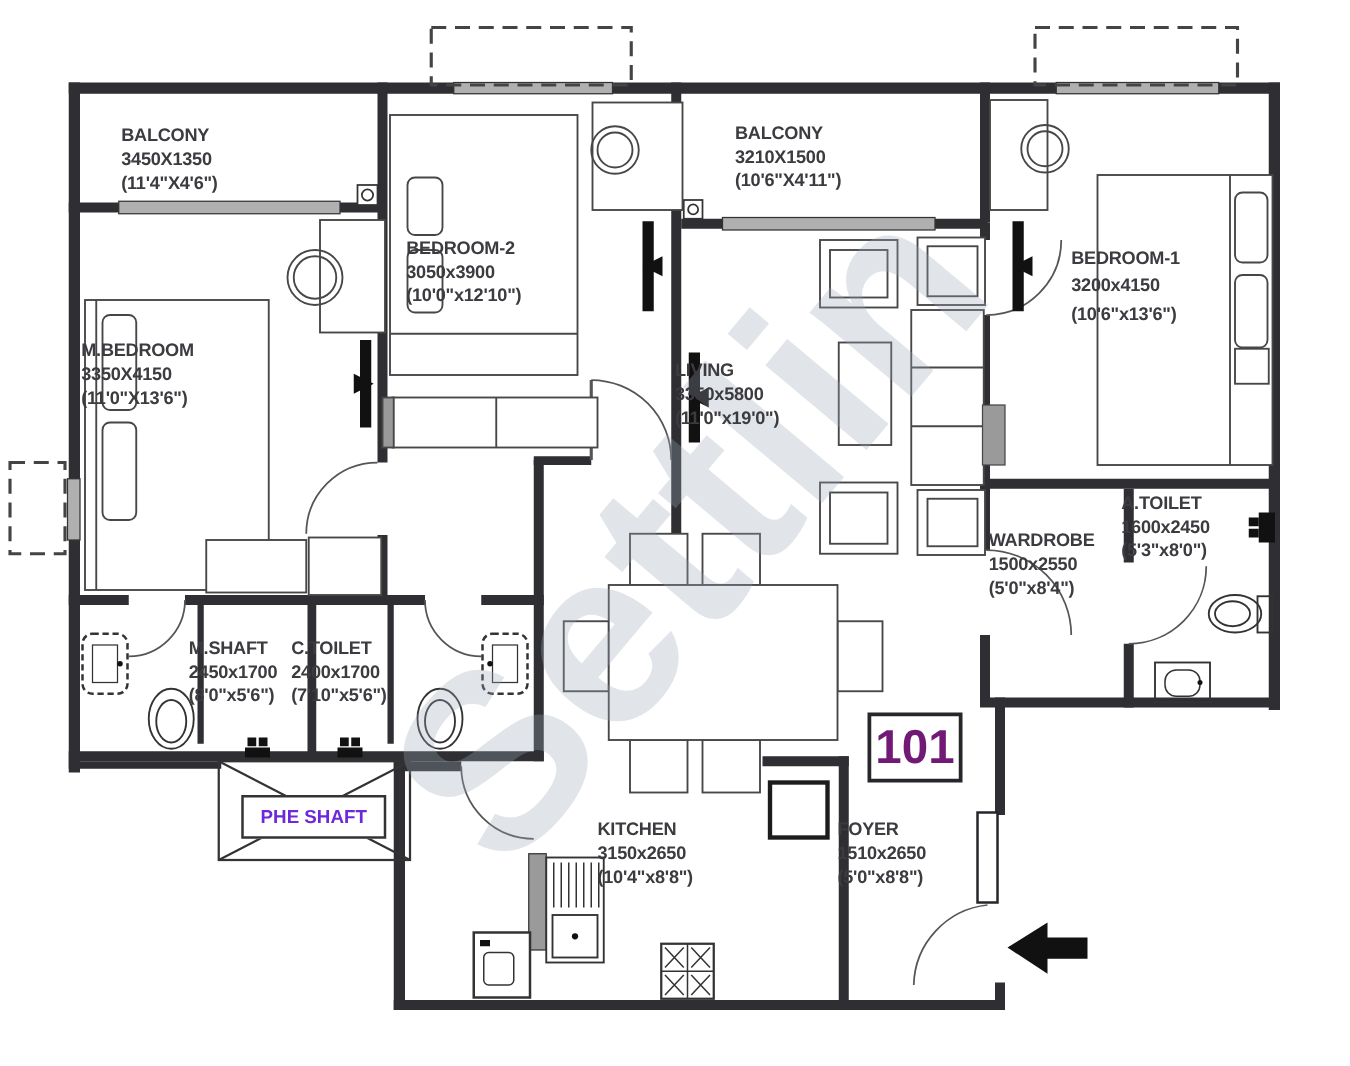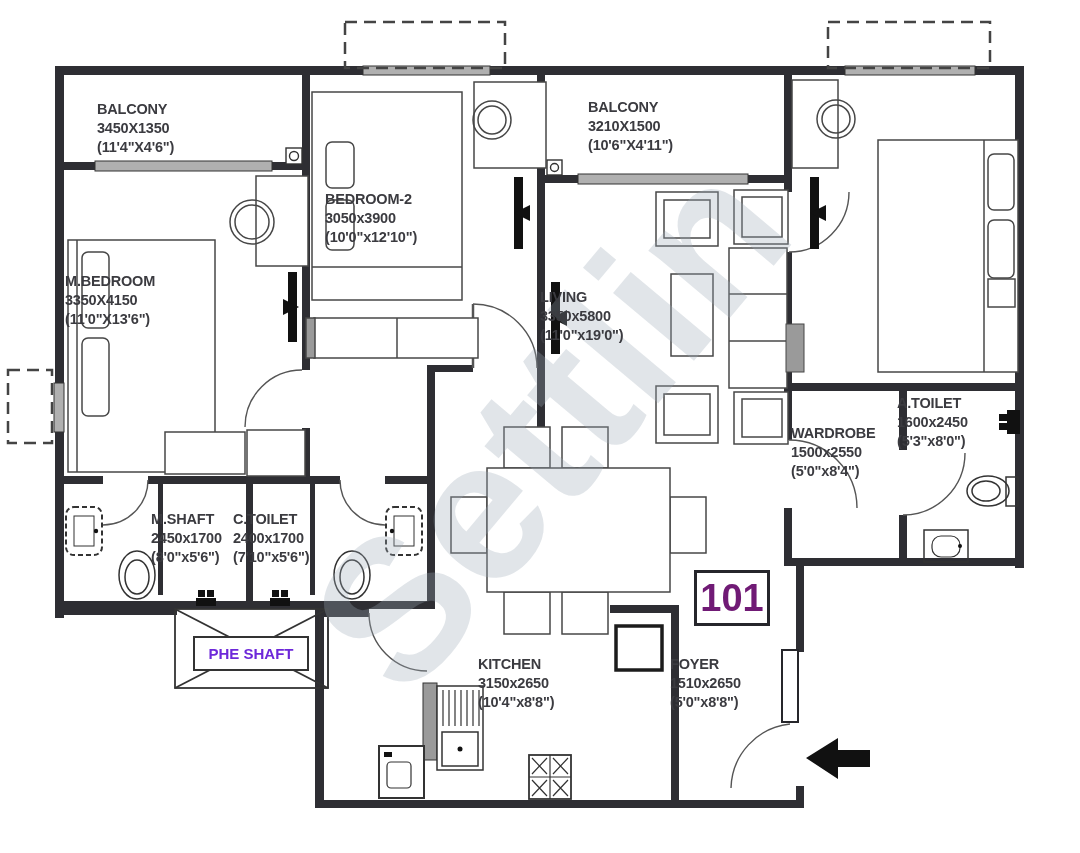--- a/index.html
+++ b/index.html
@@ -289,20 +289,25 @@
     <div class="l2">3050x3900</div>
     <div class="l2">(10'0"x12'10")</div>
   </div>
 
   <div class="lbl" style="left:588px;top:98px;width:150px;">
     <div class="l1">BALCONY</div>
     <div class="l2">3210X1500</div>
     <div class="l2">(10'6"X4'11")</div>
   </div>
 
+  <div class="lbl" style="left:857px;top:196px;width:150px;line-height:1.55;">
+    <div class="l1">BEDROOM-1</div>
+    <div class="l2">3200x4150</div>
+    <div class="l2">(10'6"x13'6")</div>
+  </div>
 
   <div class="lbl" style="left:540px;top:288px;width:140px;">
     <div class="l1">LIVING</div>
     <div class="l2">3350x5800</div>
     <div class="l2">(11'0"x19'0")</div>
   </div>
 
   <div class="lbl" style="left:791px;top:424px;width:120px;">
     <div class="l1">WARDROBE</div>
     <div class="l2">1500x2550</div>

